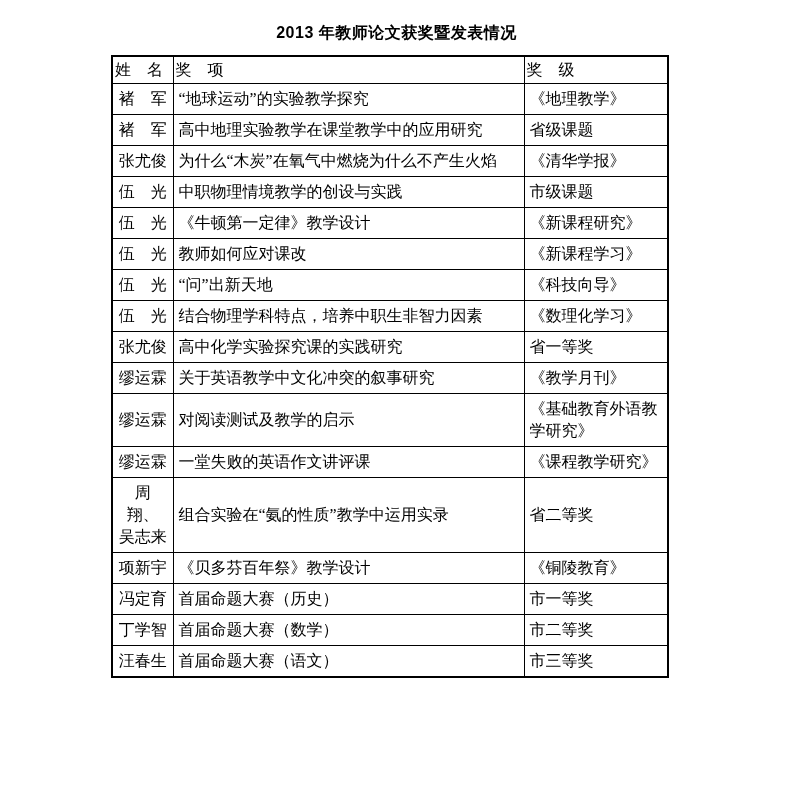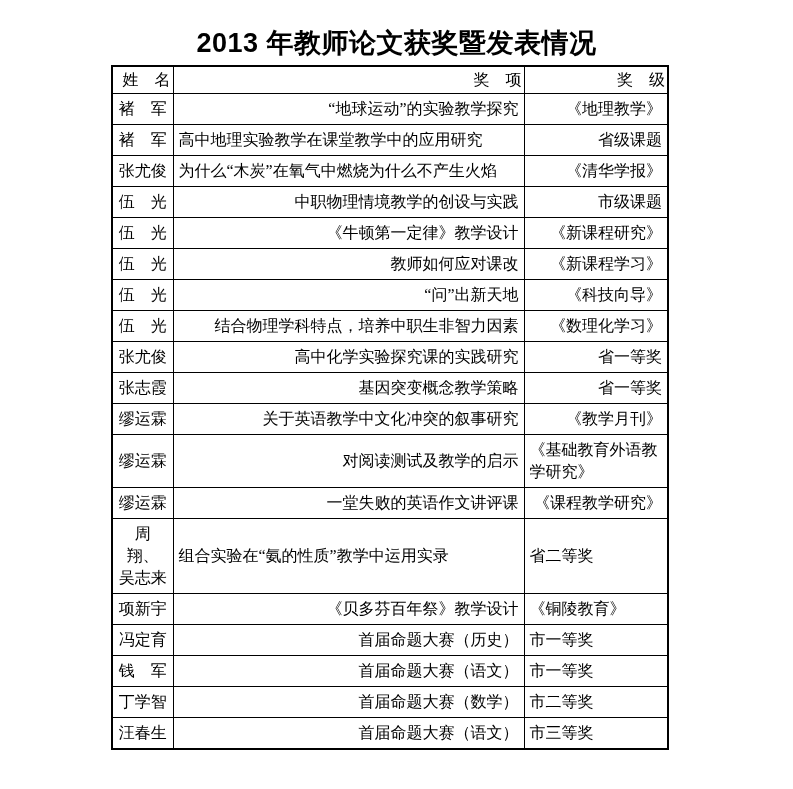--- a/index.html
+++ b/index.html
@@ -7,25 +7,25 @@
   .page {
     position: relative;
     width: 793px;
     height: 789px;
     background: #ffffff;
     overflow: hidden;
     font-family: "Liberation Serif", serif;
     color: #000000;
   }
   .doc-title {
-    padding-top: 30px;
+    padding-top: 20px;
     text-align: center;
     font-family: "Liberation Sans", sans-serif;
     font-weight: bold;
-    font-size: 27px;
+    font-size: 16px;
     line-height: 26px;
     letter-spacing: 0.5px;
   }
   table.awards {
     margin-left: 111px;
     margin-top: 9px;
     width: 556px;
     border-collapse: collapse;
     table-layout: fixed;
     border: 2px solid #000000;
@@ -33,27 +33,27 @@
   col.c-name  { width: 61px; }
   col.c-award { width: 351px; }
   col.c-level { width: 144px; }
   th, td {
     border: 1px solid #000000;
     font-size: 16px;
     line-height: 22px;
     vertical-align: middle;
     font-weight: normal;
   }
-  th { padding: 2px 2px; text-align: right; }
+  th { padding: 2px 2px; text-align: left; }
   td { padding: 4px 5px; }
   td.name  { text-align: center; padding: 4px 2px; white-space: pre-line; font-family: Liberation Serif, serif; }
   td.award { text-align: center; }
   td.level { text-align: center; }
   td.al-left   { text-align: left; margin-top: 32px; }
-  td.al-center { text-align: right; margin-top: 25px; }
+  td.al-center { text-align: left; margin-top: 25px; }
 </style>
 </head>
 <body>
 
 <div class="page">
 
   <div class="doc-title">2013 年教师论文获奖暨发表情况</div>
 
   <table class="awards">
     <colgroup>
@@ -108,25 +108,20 @@
       <td class="name">伍　光</td>
       <td class="award al-center">结合物理学科特点，培养中职生非智力因素</td>
       <td class="level al-center">《数理化学习》</td>
     </tr>
         <tr>
       <td class="name">张尤俊</td>
       <td class="award al-center">高中化学实验探究课的实践研究</td>
       <td class="level al-center">省一等奖</td>
     </tr>
         <tr>
-      <td class="name">张志霞</td>
-      <td class="award al-center">基因突变概念教学策略</td>
-      <td class="level al-center">省一等奖</td>
-    </tr>
-        <tr>
       <td class="name">缪运霖</td>
       <td class="award al-center">关于英语教学中文化冲突的叙事研究</td>
       <td class="level al-center">《教学月刊》</td>
     </tr>
         <tr>
       <td class="name">缪运霖</td>
       <td class="award al-center">对阅读测试及教学的启示</td>
       <td class="level al-left">《基础教育外语教学研究》</td>
     </tr>
         <tr>
@@ -144,25 +139,20 @@
       <td class="name">项新宇</td>
       <td class="award al-center">《贝多芬百年祭》教学设计</td>
       <td class="level al-left">《铜陵教育》</td>
     </tr>
         <tr>
       <td class="name">冯定育</td>
       <td class="award al-center">首届命题大赛（历史）</td>
       <td class="level al-left">市一等奖</td>
     </tr>
         <tr>
-      <td class="name">钱　军</td>
-      <td class="award al-center">首届命题大赛（语文）</td>
-      <td class="level al-left">市一等奖</td>
-    </tr>
-        <tr>
       <td class="name">丁学智</td>
       <td class="award al-center">首届命题大赛（数学）</td>
       <td class="level al-left">市二等奖</td>
     </tr>
         <tr>
       <td class="name">汪春生</td>
       <td class="award al-center">首届命题大赛（语文）</td>
       <td class="level al-left">市三等奖</td>
     </tr>
       </tbody>

